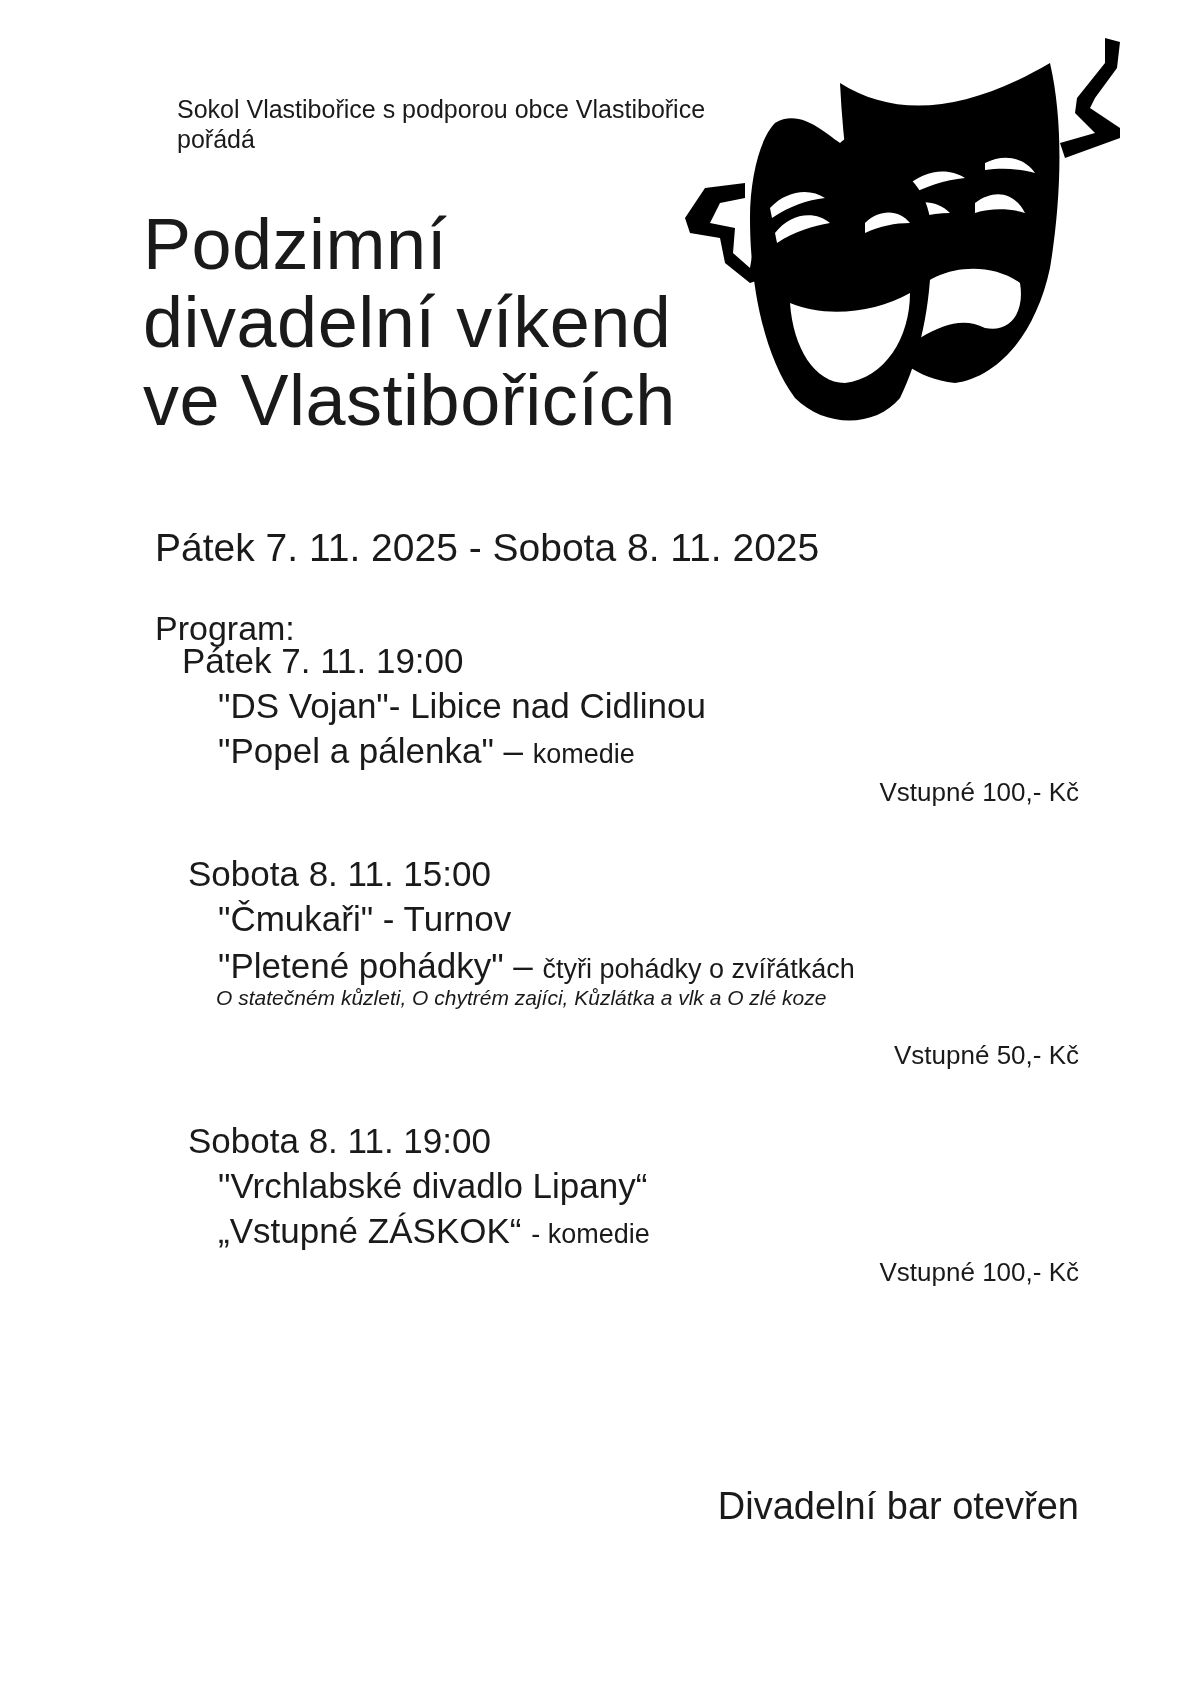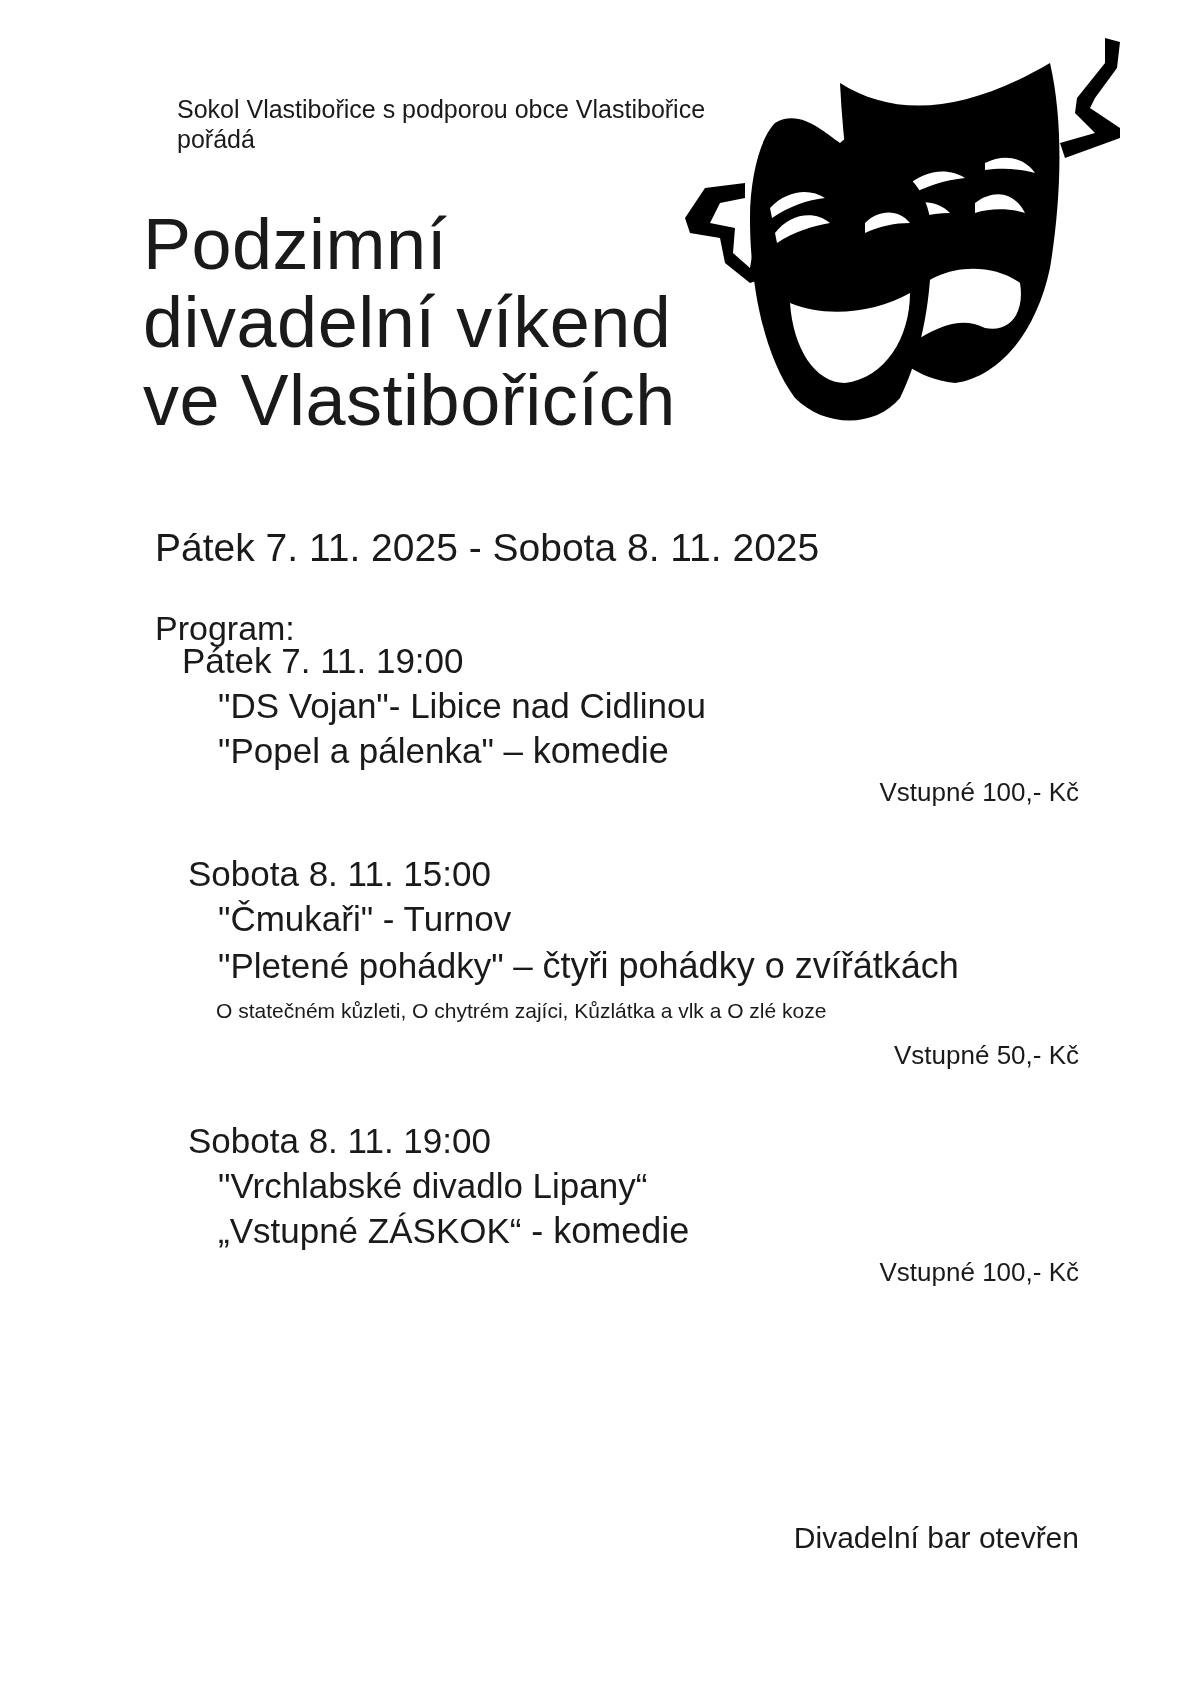--- a/index.html
+++ b/index.html
@@ -7,24 +7,24 @@
            font-family: "Liberation Sans", "DejaVu Sans", sans-serif; color: #1a1a1a; }
     .abs { position: absolute; white-space: nowrap; }
     .organizer { left: 143px; top: 94px; font-size: 25px; line-height: 30px; margin-left: 34px; }
     .title { left: 143px; top: 205px; font-size: 72px; line-height: 78px; letter-spacing: 0.5px; }
     .masks { left: 665px; top: 38px; width: 490px; height: 395px; }
     .date-range { left: 155px; top: 525px; font-size: 39px; line-height: 46px; }
     .program-label { left: 155px; top: 608px; font-size: 34px; line-height: 40px; }
     .event { position: absolute; left: 0; width: 1191px; }
     .event-head { position: absolute; font-size: 35px; line-height: 42px; white-space: nowrap; text-align: right; }
     .event-line { position: absolute; font-size: 35px; line-height: 42px; white-space: nowrap; }
-    .event-line .small { font-size: 36px; }
+    .event-line .small { font-size: 27px; }
     .event-desc { position: absolute; font-size: 21px; line-height: 26px; white-space: nowrap; }
     .price { position: absolute; right: 112px; font-size: 26px; line-height: 32px; white-space: nowrap; }
-    .bar-note { right: 112px; top: 1487px; font-size: 30px; line-height: 38px; margin-top: 32px; }
+    .bar-note { right: 112px; top: 1487px; font-size: 38px; line-height: 38px; }
   </style>
 </head>
 <body>
 
 <div class="abs organizer">
   <div>Sokol Vlastibořice s podporou obce Vlastibořice</div>
   <div>pořádá</div>
 </div>
 
 <div class="abs title">
@@ -67,21 +67,21 @@
   </div>
   <div class="price" style="top:136px;">Vstupné 100,- Kč</div>
 </div>
 
 <div class="event" style="top:853px;">
   <div class="event-head" style="left:188px; top:0;">Sobota 8. 11.  15:00</div>
   <div class="event-line" style="left:218px; top:45px;">"Čmukaři" - Turnov</div>
   <div class="event-line" style="left:218px; top:92px;">
     <span>"Pletené pohádky" – </span><span class="small">čtyři pohádky o zvířátkách</span>
   </div>
-  <div class="event-desc" style="left:216px; top:145px;">O statečném kůzleti, O chytrém zajíci, Kůzlátka a vlk a O zlé koze</div>
+  <div class="event-desc" style="left:216px; top:132px;font-style:italic;">O statečném kůzleti, O chytrém zajíci, Kůzlátka a vlk a O zlé koze</div>
   <div class="price" style="top:186px;">Vstupné 50,- Kč</div>
 </div>
 
 <div class="event" style="top:1120px;">
   <div class="event-head" style="left:188px; top:0;">Sobota 8. 11.  19:00</div>
   <div class="event-line" style="left:218px; top:45px;">"Vrchlabské divadlo Lipany“</div>
   <div class="event-line" style="left:218px; top:90px;">
     <span>„Vstupné ZÁSKOK“ </span><span class="small">- komedie</span>
   </div>
   <div class="price" style="top:136px;">Vstupné 100,- Kč</div>

